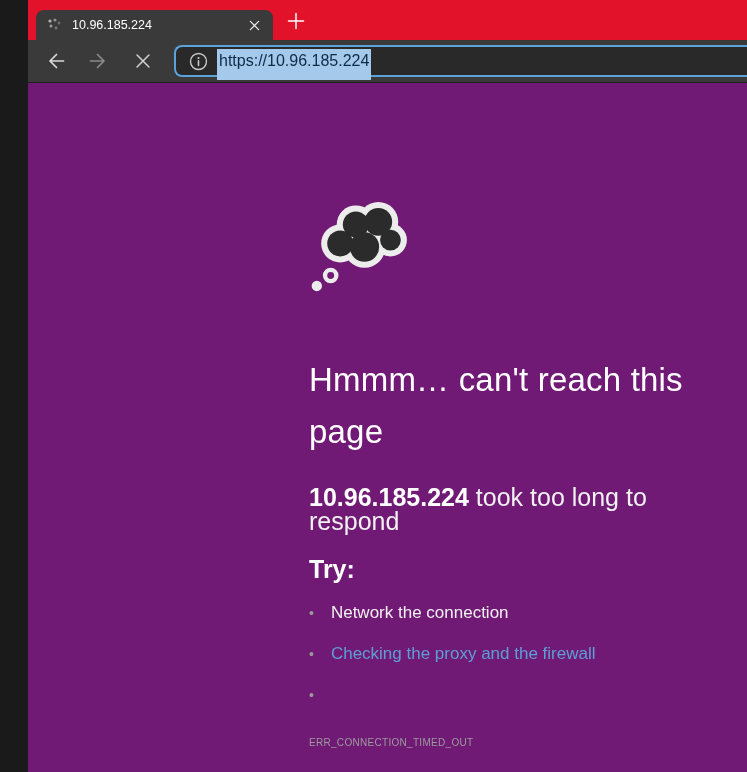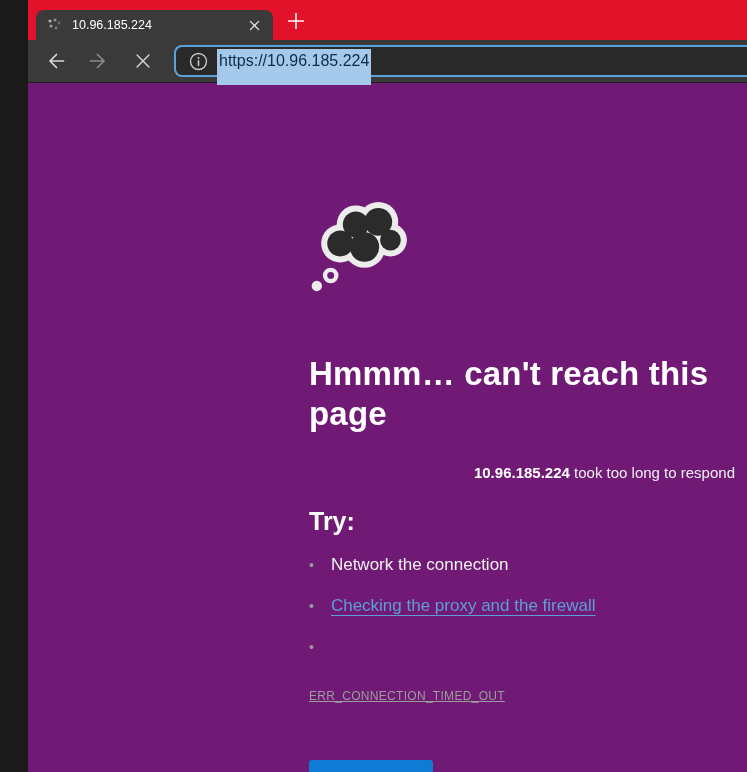--- a/index.html
+++ b/index.html
@@ -75,72 +75,69 @@
   .info-btn { width:26px; height:26px; display:grid; place-items:center; cursor:pointer; flex:none; }
   .url-text {
     margin-left:6px;
     font-size:16px;
     white-space:nowrap;
     color:#e8e8e8;
   }
   .url-sel {
     background:var(--selection_bg);
     color:var(--selection_fg);
-    padding:3px 2px 16px 2px;
+    padding:3px 2px 11px 2px;
   }
   .toolbar-divider { height:1px; background:#1f1f1f; }
 
   
   .content { padding:112px 40px 0 281px; }
 
   .bubble-icon { display:block; }
 
   .error-heading {
     margin-top:62px;
     font-size:33px;
-    line-height:40px;
-    font-weight:700;
+    line-height:52px;
+    font-weight:400;
     color:#ffffff;
     letter-spacing:0.2px;
   }
   .error-message {
     margin-top:27px;
-    font-size:15px;
+    font-size:25px;
     line-height:24px;
     color:#f1f1f1;
-    text-align:right;
   }
   .error-message b { color:#ffffff; }
   .try-label {
     margin-top:24px;
     font-size:25px;
     line-height:24px;
     font-weight:700;
     color:#ffffff;
   }
   .suggestions { margin-top:22px; list-style:none; }
   .suggestions li {
     display:flex; align-items:baseline;
     font-size:17px; line-height:20px;
     color:#f1f1f1;
     margin-bottom:21px;
   }
   .bullet { color:#9a9a9a; font-size:14px; margin-right:17px; flex:none; }
   .suggestions a {
     color:var(--link_blue);
-    text-decoration:underline;
     text-underline-offset:4px;
     cursor:pointer;
   }
   .error-code {
     margin-top:32px;
-    font-size:12px;
+    font-size:10px;
     letter-spacing:0.3px;
     color:#9c9c9c;
-    text-decoration:underline;
   }
   .refresh-btn {
     display:block;
     margin-top:57px;
     width:124px; height:37px;
     background:var(--button_blue);
     color:#ffffff;
     font-family:"Liberation Sans", sans-serif;
     font-size:15px; font-weight:700;
     border:none; border-radius:3px;

